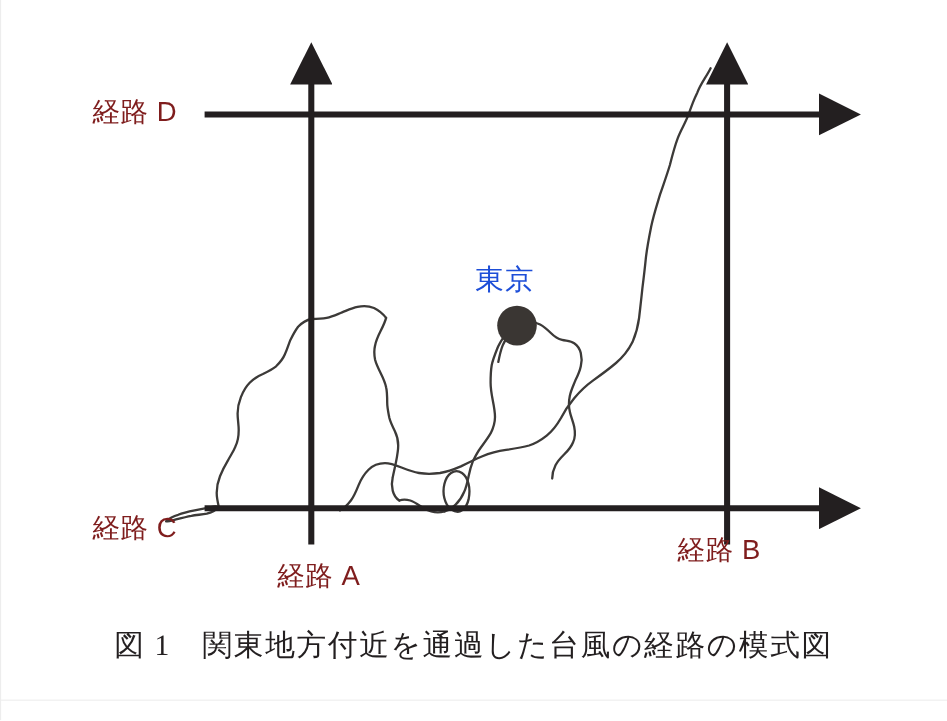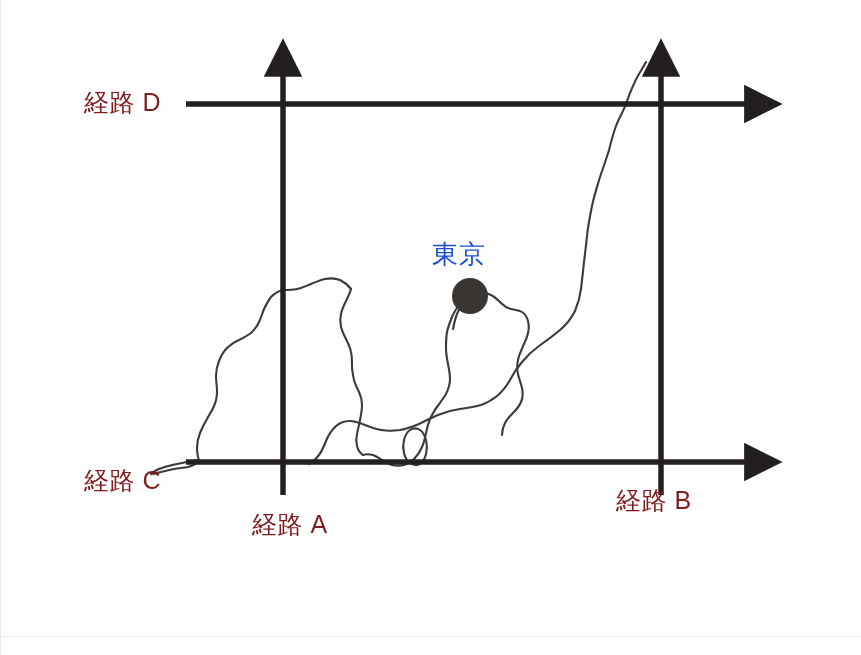--- a/index.html
+++ b/index.html
@@ -232,14 +232,15 @@
     <circle cx="470" cy="296" r="18" fill="#3a3633"></circle>
   </svg>
 
   <div class="axis-label" id="label-route-d">経路 D</div>
   <div class="axis-label" id="label-route-c">経路 C</div>
   <div class="axis-label" id="label-route-a">経路 A</div>
   <div class="axis-label" id="label-route-b">経路 B</div>
 
   <div id="label-tokyo">東京</div>
 
+  <div id="figure-caption">図 1　関東地方付近を通過した台風の経路の模式図</div>
 
 </div>
 
 </body></html>

